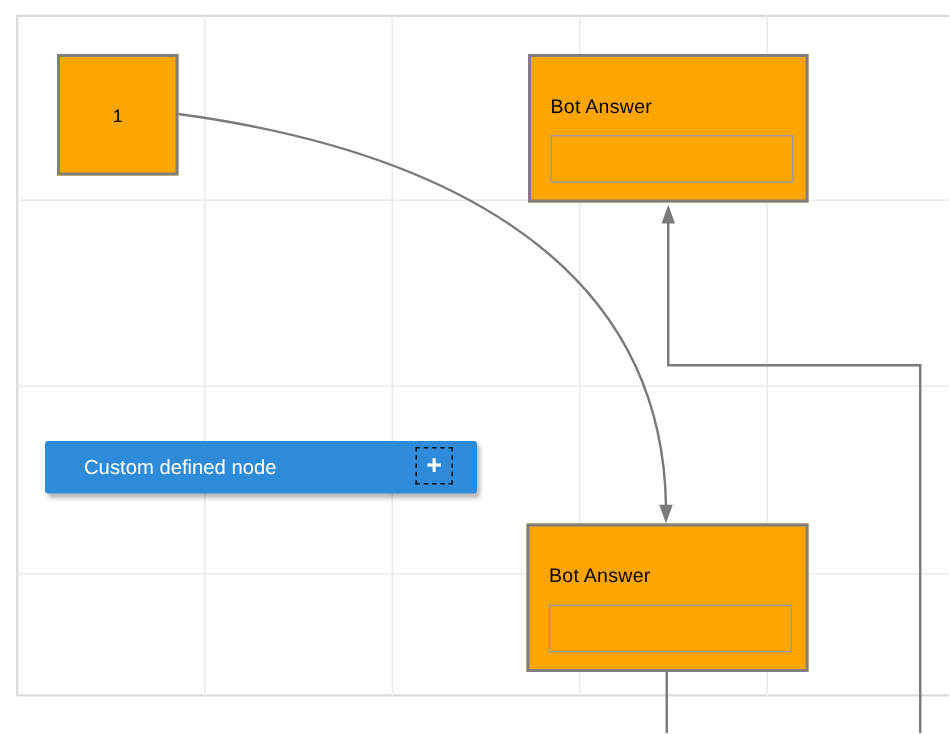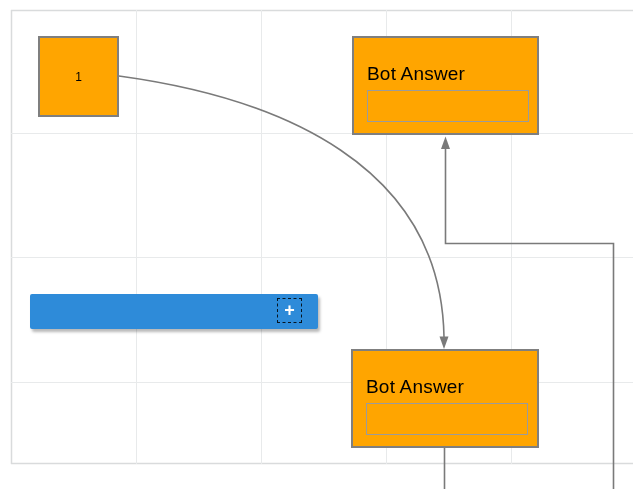--- a/index.html
+++ b/index.html
@@ -28,21 +28,21 @@
     background: var(--node-fill, #FFA500);
     border: 2px solid var(--node-border, #7f7f7f);
     color: var(--node-text, #000);
   }
   .node-square {
     display: flex; align-items: center; justify-content: center;
     font-size: 12px;
   }
   .bot-label {
     position: absolute; left: 13px; top: 25px;
-    font-size: 19px; letter-spacing: 0.2px;
+    font-size: 13px; letter-spacing: 0.2px;
   }
   .bot-field {
     position: absolute; left: 13px; top: 52px;
     width: 162px; height: 32px;
     box-sizing: border-box;
     border: 1px solid var(--field-border, #9b9b9b);
     background: transparent;
   }
   .custom-node {
     position: absolute;
@@ -110,18 +110,19 @@
     <div class="bot-label">Bot Answer</div>
     <div class="bot-field"></div>
   </div>
 
   <div class="node" style="left: 351px; top: 349px; width: 188px; height: 99px;">
     <div class="bot-label">Bot Answer</div>
     <div class="bot-field"></div>
   </div>
 
   <div class="custom-node" style="left: 30px; top: 294px; width: 288px; height: 35px;">
+    <span class="custom-label">Custom defined node</span>
     <span class="plus-port">
       <span class="plus-glyph">+</span>
     </span>
   </div>
 
 </div>
 
 </body></html>

